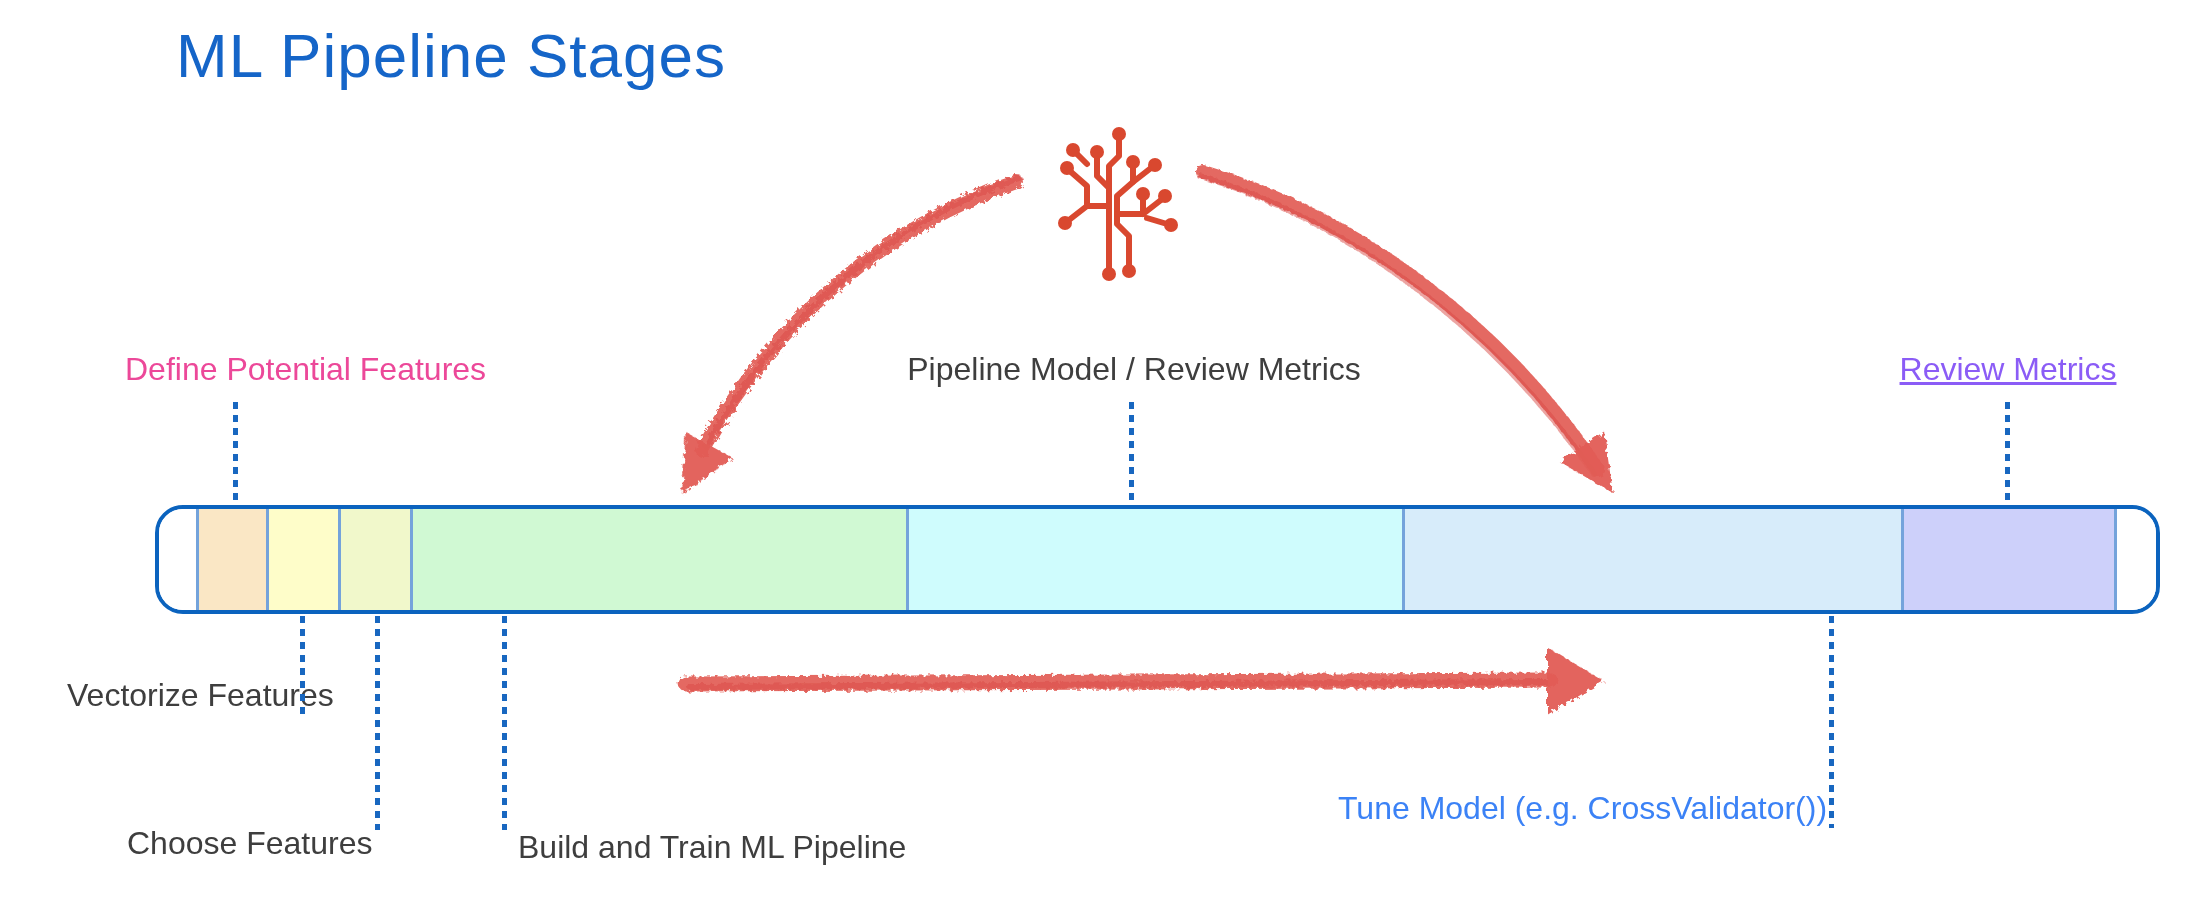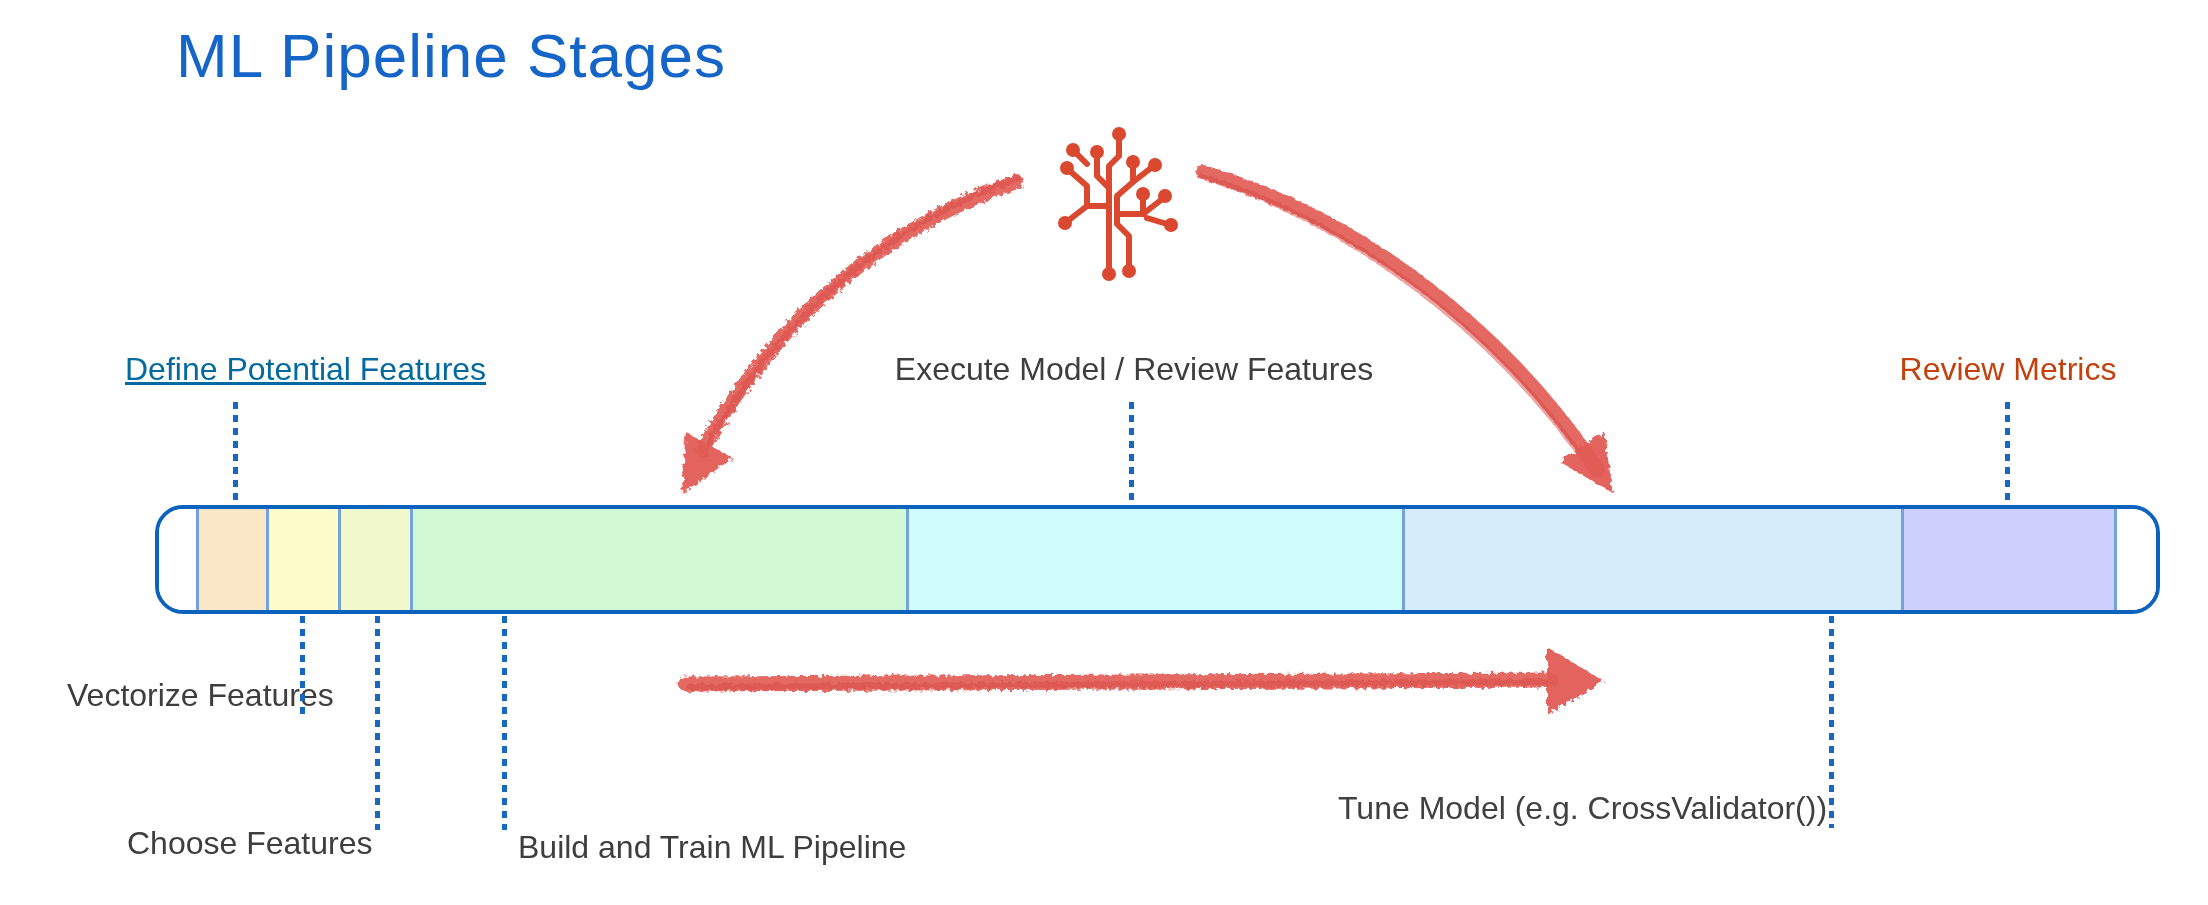--- a/index.html
+++ b/index.html
@@ -49,33 +49,33 @@
       <div class="bar-seg" style="left: 107px; width: 72px; background: rgb(254, 253, 201); border-left: 3px solid rgb(116, 163, 219);"></div>
       <div class="bar-seg" style="left: 179px; width: 72px; background: rgb(241, 248, 203); border-left: 3px solid rgb(116, 163, 219);"></div>
       <div class="bar-seg" style="left: 251px; width: 496px; background: rgb(208, 249, 211); border-left: 3px solid rgb(116, 163, 219);"></div>
       <div class="bar-seg" style="left: 747px; width: 496px; background: rgb(207, 252, 253); border-left: 3px solid rgb(116, 163, 219);"></div>
       <div class="bar-seg" style="left: 1243px; width: 499px; background: rgb(215, 236, 250); border-left: 3px solid rgb(116, 163, 219);"></div>
       <div class="bar-seg" style="left: 1742px; width: 213px; background: rgb(205, 208, 250); border-left: 3px solid rgb(116, 163, 219);"></div>
       <div class="bar-seg" style="left: 1955px; width: 46px; background: rgb(255, 255, 255); border-left: 3px solid rgb(116, 163, 219);"></div>
     </div>
 
   <div id="labels-layer">
-      <div class="diagram-label" style="left: 125px; top: 350px; color: #0369a1; text-decoration: underline;">Define Potential Features</div>
+      <div class="diagram-label" style="left: 125px; top: 350px; color: #ec4899;">Define Potential Features</div>
       <div class="leader" style="left: 233px; top: 402px; height: 101px; background: repeating-linear-gradient(rgb(24, 103, 192) 0px, rgb(24, 103, 192) 7px, transparent 7px, transparent 13px);"></div>
-      <div class="diagram-label center" style="left: 1134px; top: 350px; color: rgb(62, 62, 62);">Execute Model / Review Features</div>
+      <div class="diagram-label center" style="left: 1134px; top: 350px; color: rgb(62, 62, 62);">Pipeline Model / Review Metrics</div>
       <div class="leader" style="left: 1129px; top: 402px; height: 101px; background: repeating-linear-gradient(rgb(24, 103, 192) 0px, rgb(24, 103, 192) 7px, transparent 7px, transparent 13px);"></div>
-      <div class="diagram-label center" style="left: 2008px; top: 350px; color: #c2410c;">Review Metrics</div>
+      <div class="diagram-label center" style="left: 2008px; top: 350px; color: #8b5cf6; text-decoration: underline;">Review Metrics</div>
       <div class="leader" style="left: 2005px; top: 402px; height: 101px; background: repeating-linear-gradient(rgb(24, 103, 192) 0px, rgb(24, 103, 192) 7px, transparent 7px, transparent 13px);"></div>
       <div class="diagram-label" style="left: 30px; top: 676px; color: rgb(62, 62, 62); margin-left: 37px;">Vectorize Features</div>
       <div class="leader" style="left: 300px; top: 616px; height: 104px; background: repeating-linear-gradient(rgb(24, 103, 192) 0px, rgb(24, 103, 192) 7px, transparent 7px, transparent 13px);"></div>
       <div class="diagram-label" style="left: 127px; top: 824px; color: rgb(62, 62, 62);">Choose Features</div>
       <div class="leader" style="left: 375px; top: 616px; height: 214px; background: repeating-linear-gradient(rgb(24, 103, 192) 0px, rgb(24, 103, 192) 7px, transparent 7px, transparent 13px);"></div>
       <div class="diagram-label" style="left: 518px; top: 828px; color: rgb(62, 62, 62);">Build and Train ML Pipeline</div>
       <div class="leader" style="left: 502px; top: 616px; height: 214px; background: repeating-linear-gradient(rgb(24, 103, 192) 0px, rgb(24, 103, 192) 7px, transparent 7px, transparent 13px);"></div>
-      <div class="diagram-label" style="left: 1338px; top: 789px; color: #404040;">Tune Model (e.g. CrossValidator())</div>
+      <div class="diagram-label" style="left: 1338px; top: 789px; color: #3b82f6;">Tune Model (e.g. CrossValidator())</div>
       <div class="leader" style="left: 1829px; top: 616px; height: 212px; background: repeating-linear-gradient(rgb(24, 103, 192) 0px, rgb(24, 103, 192) 7px, transparent 7px, transparent 13px);"></div>
     </div>
 
   <svg class="overlay" width="2208" height="905" viewBox="0 0 2208 905">
     <defs>
       <filter id="rough" x="-10%" y="-10%" width="120%" height="120%">
         <feTurbulence type="fractalNoise" baseFrequency="0.22" numOctaves="2" result="n"></feTurbulence>
         <feDisplacementMap in="SourceGraphic" in2="n" scale="7"></feDisplacementMap>
       </filter>
     </defs>

